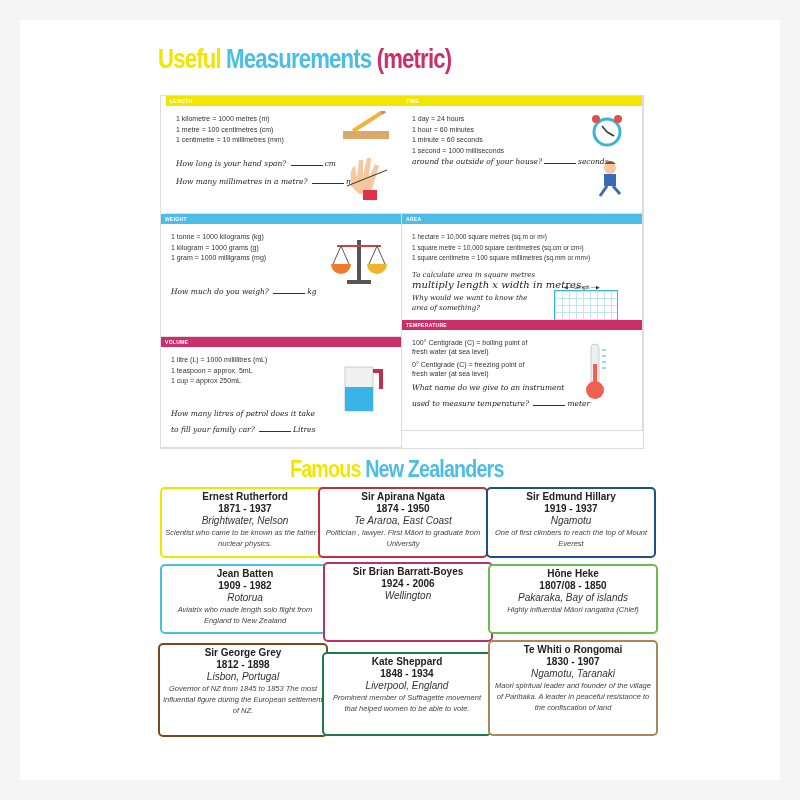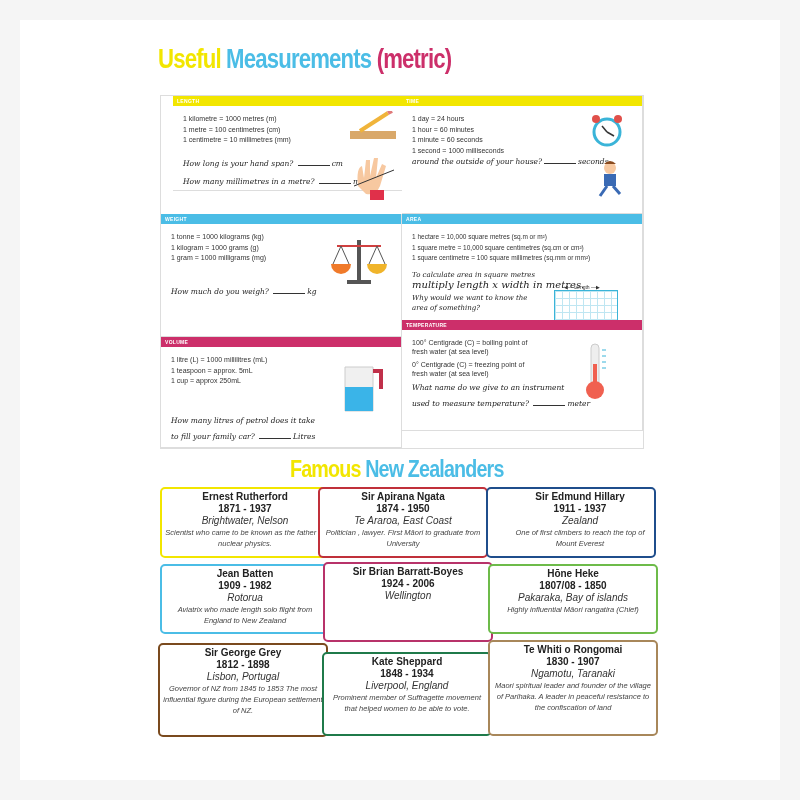--- a/index.html
+++ b/index.html
@@ -31,21 +31,21 @@
 <div class="page"></div>
 
 <div class="title">
   <span class="y">Useful</span>
   <span class="b">Measurements</span>
   <span class="p">(metric)</span>
 </div>
 
 <div class="grid">
 
-  <div class="panel" style="left:12px;top:0;width:241px;height:95px;">
+  <div class="panel" style="left:5px;top:0;width:241px;height:118px;">
     <div class="hdr" style="background:#f2e600;">LENGTH</div>
     <div class="facts">
       <div>1 kilometre = 1000 metres (m)</div>
       <div>1 metre = 100 centimetres (cm)</div>
       <div>1 centimetre = 10 millimetres (mm)</div>
     </div>
     <div class="q" style="margin-top:12px;"><span>How long is your hand span?</span> <span class="blank"></span><span>cm</span></div>
     <div class="q" style="margin-top:6px;"><span>How many millimetres in a metre?</span> <span class="blank"></span><span>mm</span></div>
     <svg class="icon" style="left:175px;top:15px" width="50" height="32">
       <rect x="2" y="20" width="46" height="8" fill="#d9a86a"></rect>
@@ -123,21 +123,21 @@
     </div>
   </div>
 
   <div class="panel" style="left:0;top:241px;width:241px;height:111px;">
     <div class="hdr" style="background:#cc2f6a;">VOLUME</div>
     <div class="facts">
       <div>1 litre (L) = 1000 millilitres (mL)</div>
       <div>1 teaspoon = approx. 5mL</div>
       <div>1 cup = approx 250mL</div>
     </div>
-    <div class="q" style="margin-top:28px;">How many litres of petrol does it take</div>
+    <div class="q" style="margin-top:21px;">How many litres of petrol does it take</div>
     <div class="q" style="margin-top:4px;"><span>to fill your family car?</span> <span class="blank"></span><span>Litres</span></div>
     <svg class="icon" style="left:180px;top:26px" width="46" height="50">
       <path d="M4 4 L32 4 L32 48 L4 48 Z" fill="#f0f0f0" stroke="#ccc"></path>
       <rect x="4" y="24" width="28" height="24" fill="#3ab4e8"></rect>
       <path d="M32 8 L40 8 L40 26" fill="none" stroke="#c0304a" stroke-width="4"></path>
     </svg>
   </div>
 
   <div class="panel" style="left:241px;top:224px;width:241px;height:111px;">
     <div class="hdr" style="background:#cc2f6a;">TEMPERATURE</div>
@@ -172,24 +172,24 @@
       <div class="yr">1871 - 1937</div>
       <div class="pl">Brightwater, Nelson</div>
       <div class="ds">Scientist who came to be known as the father of nuclear physics.</div>
     </div>
     <div class="card" style="left: 318px; top: 487px; height: 71px; border-color: rgb(192, 48, 58);">
       <div class="nm">Sir Apirana Ngata</div>
       <div class="yr">1874 - 1950</div>
       <div class="pl">Te Araroa, East Coast</div>
       <div class="ds">Politician , lawyer. First Māori to graduate from University</div>
     </div>
-    <div class="card" style="left: 486px; top: 487px; height: 71px; border-color: rgb(31, 78, 140); padding-left: 20px;">
+    <div class="card" style="left: 486px; top: 487px; height: 71px; border-color: rgb(31, 78, 140);">
       <div class="nm">Sir Edmund Hillary</div>
-      <div class="yr">1911 - 1937</div>
-      <div class="pl">Zealand</div>
+      <div class="yr">1919 - 1937</div>
+      <div class="pl">Ngamotu</div>
       <div class="ds">One of first climbers to reach the top of Mount Everest</div>
     </div>
     <div class="card" style="left: 160px; top: 564px; height: 70px; border-color: rgb(75, 189, 230);">
       <div class="nm">Jean Batten</div>
       <div class="yr">1909 - 1982</div>
       <div class="pl">Rotorua</div>
       <div class="ds">Aviatrix who made length solo flight from England to New Zealand</div>
     </div>
     <div class="card" style="left: 323px; top: 562px; height: 80px; border-color: rgb(184, 51, 106);">
       <div class="nm">Sir Brian Barratt-Boyes</div>

